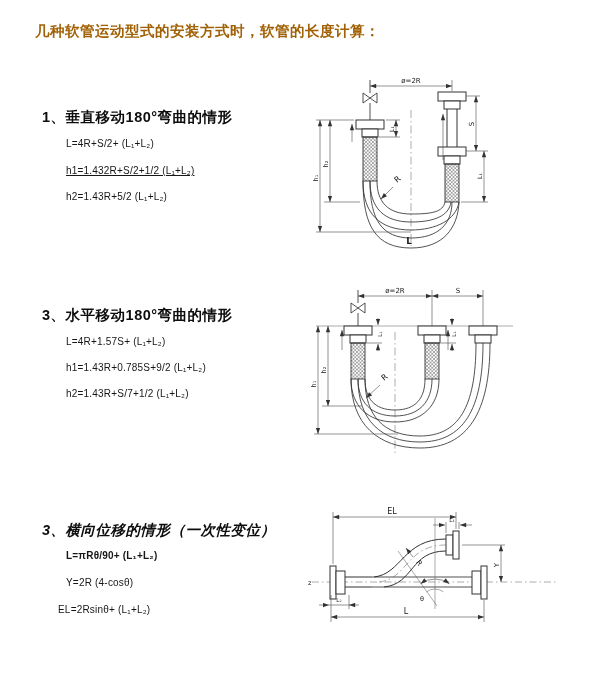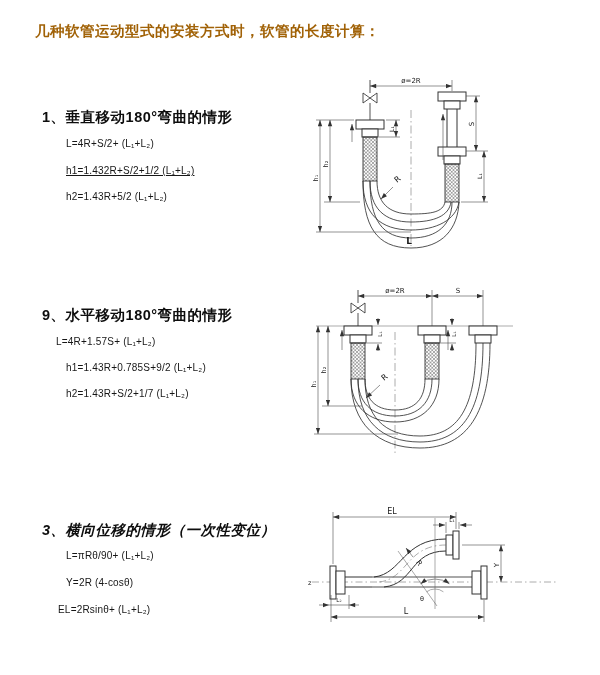--- a/index.html
+++ b/index.html
@@ -25,27 +25,27 @@
 </head>
 <body>
 
 <div class="abs title" style="left:35px;top:22px;">几种软管运动型式的安装方式时，软管的长度计算：</div>
 
 <div class="abs heading" style="left:42px;top:108px;">1、垂直移动180°弯曲的情形</div>
 <div class="abs formula" style="left:66px;top:138px;">L=4R+S/2+ (L₁+L₂)</div>
 <div class="abs formula" style="left:66px;top:165px;text-decoration:underline;">h1=1.432R+S/2+1/2 (L₁+L₂)</div>
 <div class="abs formula" style="left:66px;top:191px;">h2=1.43R+5/2 (L₁+L₂)</div>
 
-<div class="abs heading" style="left:42px;top:306px;">9、水平移动180°弯曲的情形</div>
-<div class="abs formula" style="left:56px;top:336px;">L=4R+1.57S+ (L₁+L₂)</div>
+<div class="abs heading" style="left:42px;top:306px;">3、水平移动180°弯曲的情形</div>
+<div class="abs formula" style="left:66px;top:336px;">L=4R+1.57S+ (L₁+L₂)</div>
 <div class="abs formula" style="left:66px;top:362px;">h1=1.43R+0.785S+9/2 (L₁+L₂)</div>
-<div class="abs formula" style="left:66px;top:388px;">h2=1.43R+S/2+1/7 (L₁+L₂)</div>
+<div class="abs formula" style="left:66px;top:388px;">h2=1.43R+S/7+1/2 (L₁+L₂)</div>
 
 <div class="abs heading" style="left:42px;top:521px;font-style:italic;">3、横向位移的情形（一次性变位）</div>
-<div class="abs formula" style="left:66px;top:550px;">L=πRθ/90+ (L₁+L₂)</div>
+<div class="abs formula" style="left:66px;top:550px;font-weight:bold;">L=πRθ/90+ (L₁+L₂)</div>
 <div class="abs formula" style="left:66px;top:577px;">Y=2R (4-cosθ)</div>
 <div class="abs formula" style="left:58px;top:604px;">EL=2Rsinθ+ (L₁+L₂)</div>
 
 <svg style="left:310px;top:72px;" width="285" height="185" viewBox="0 0 285 185">
   <defs>
     <marker id="arr1" markerUnits="userSpaceOnUse" markerWidth="7" markerHeight="5" refX="6.5" refY="2.5" orient="auto-start-reverse">
       <path d="M0.3,0.3 L6.5,2.5 L0.3,4.7 Z" fill="#333"></path>
     </marker>
     <pattern id="braid1" width="3.5" height="3.5" patternUnits="userSpaceOnUse">
       <path d="M0,3.5 L3.5,0 M0,0 L3.5,3.5" stroke="#555" stroke-width="0.5"></path>

